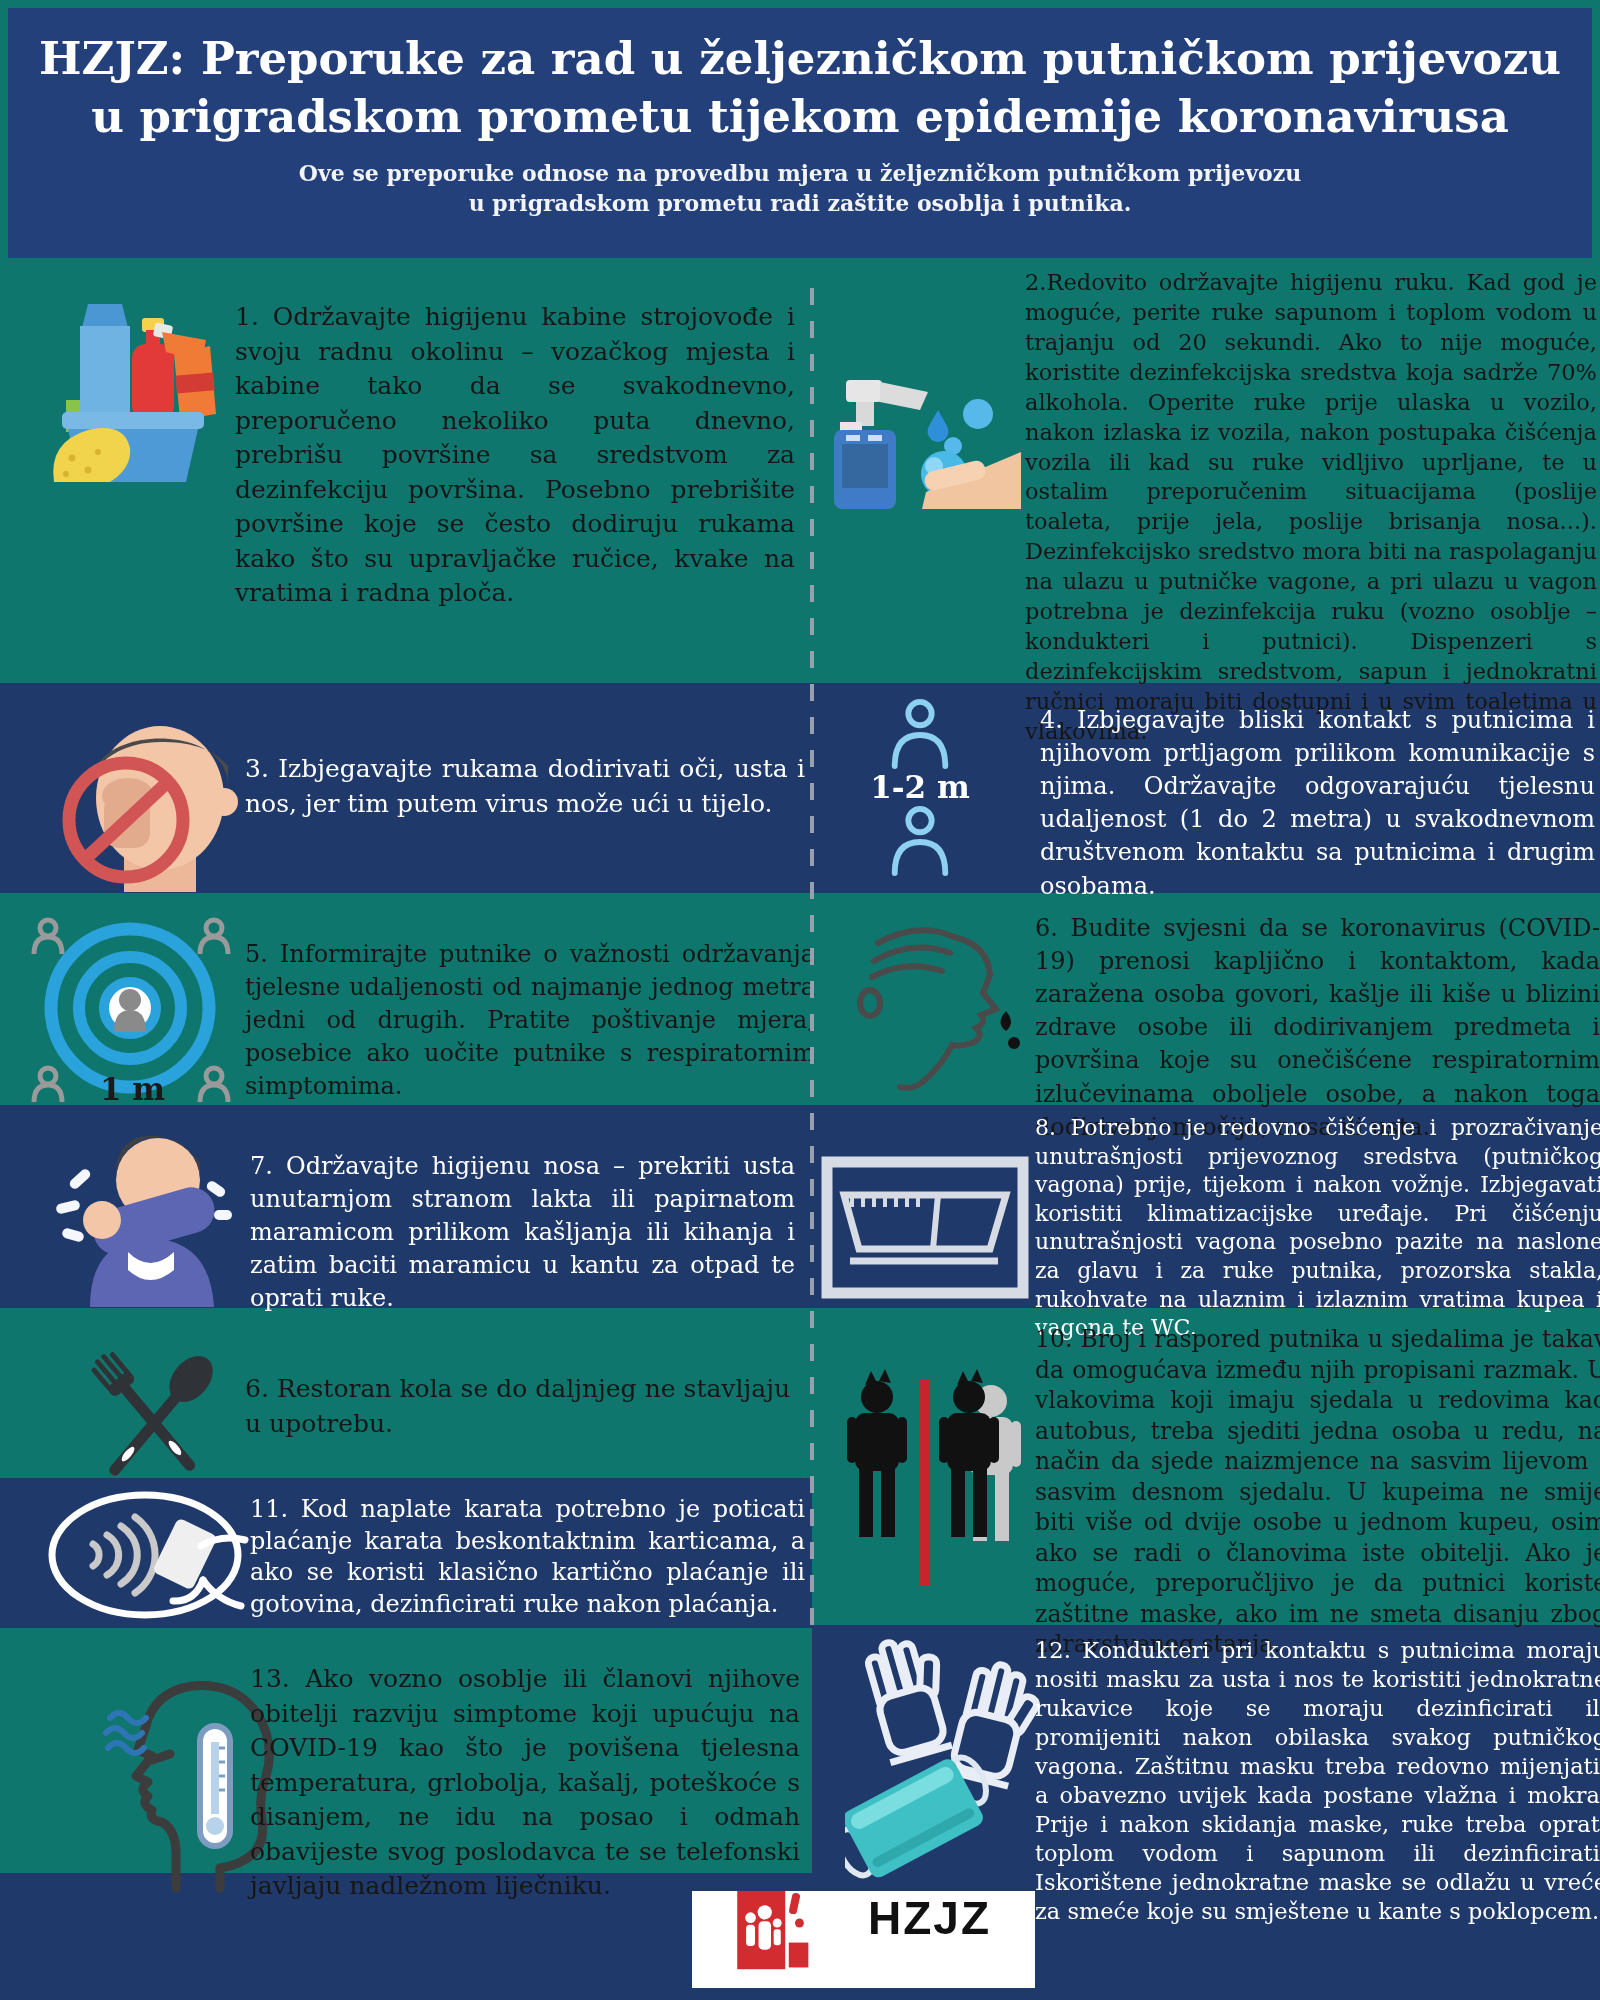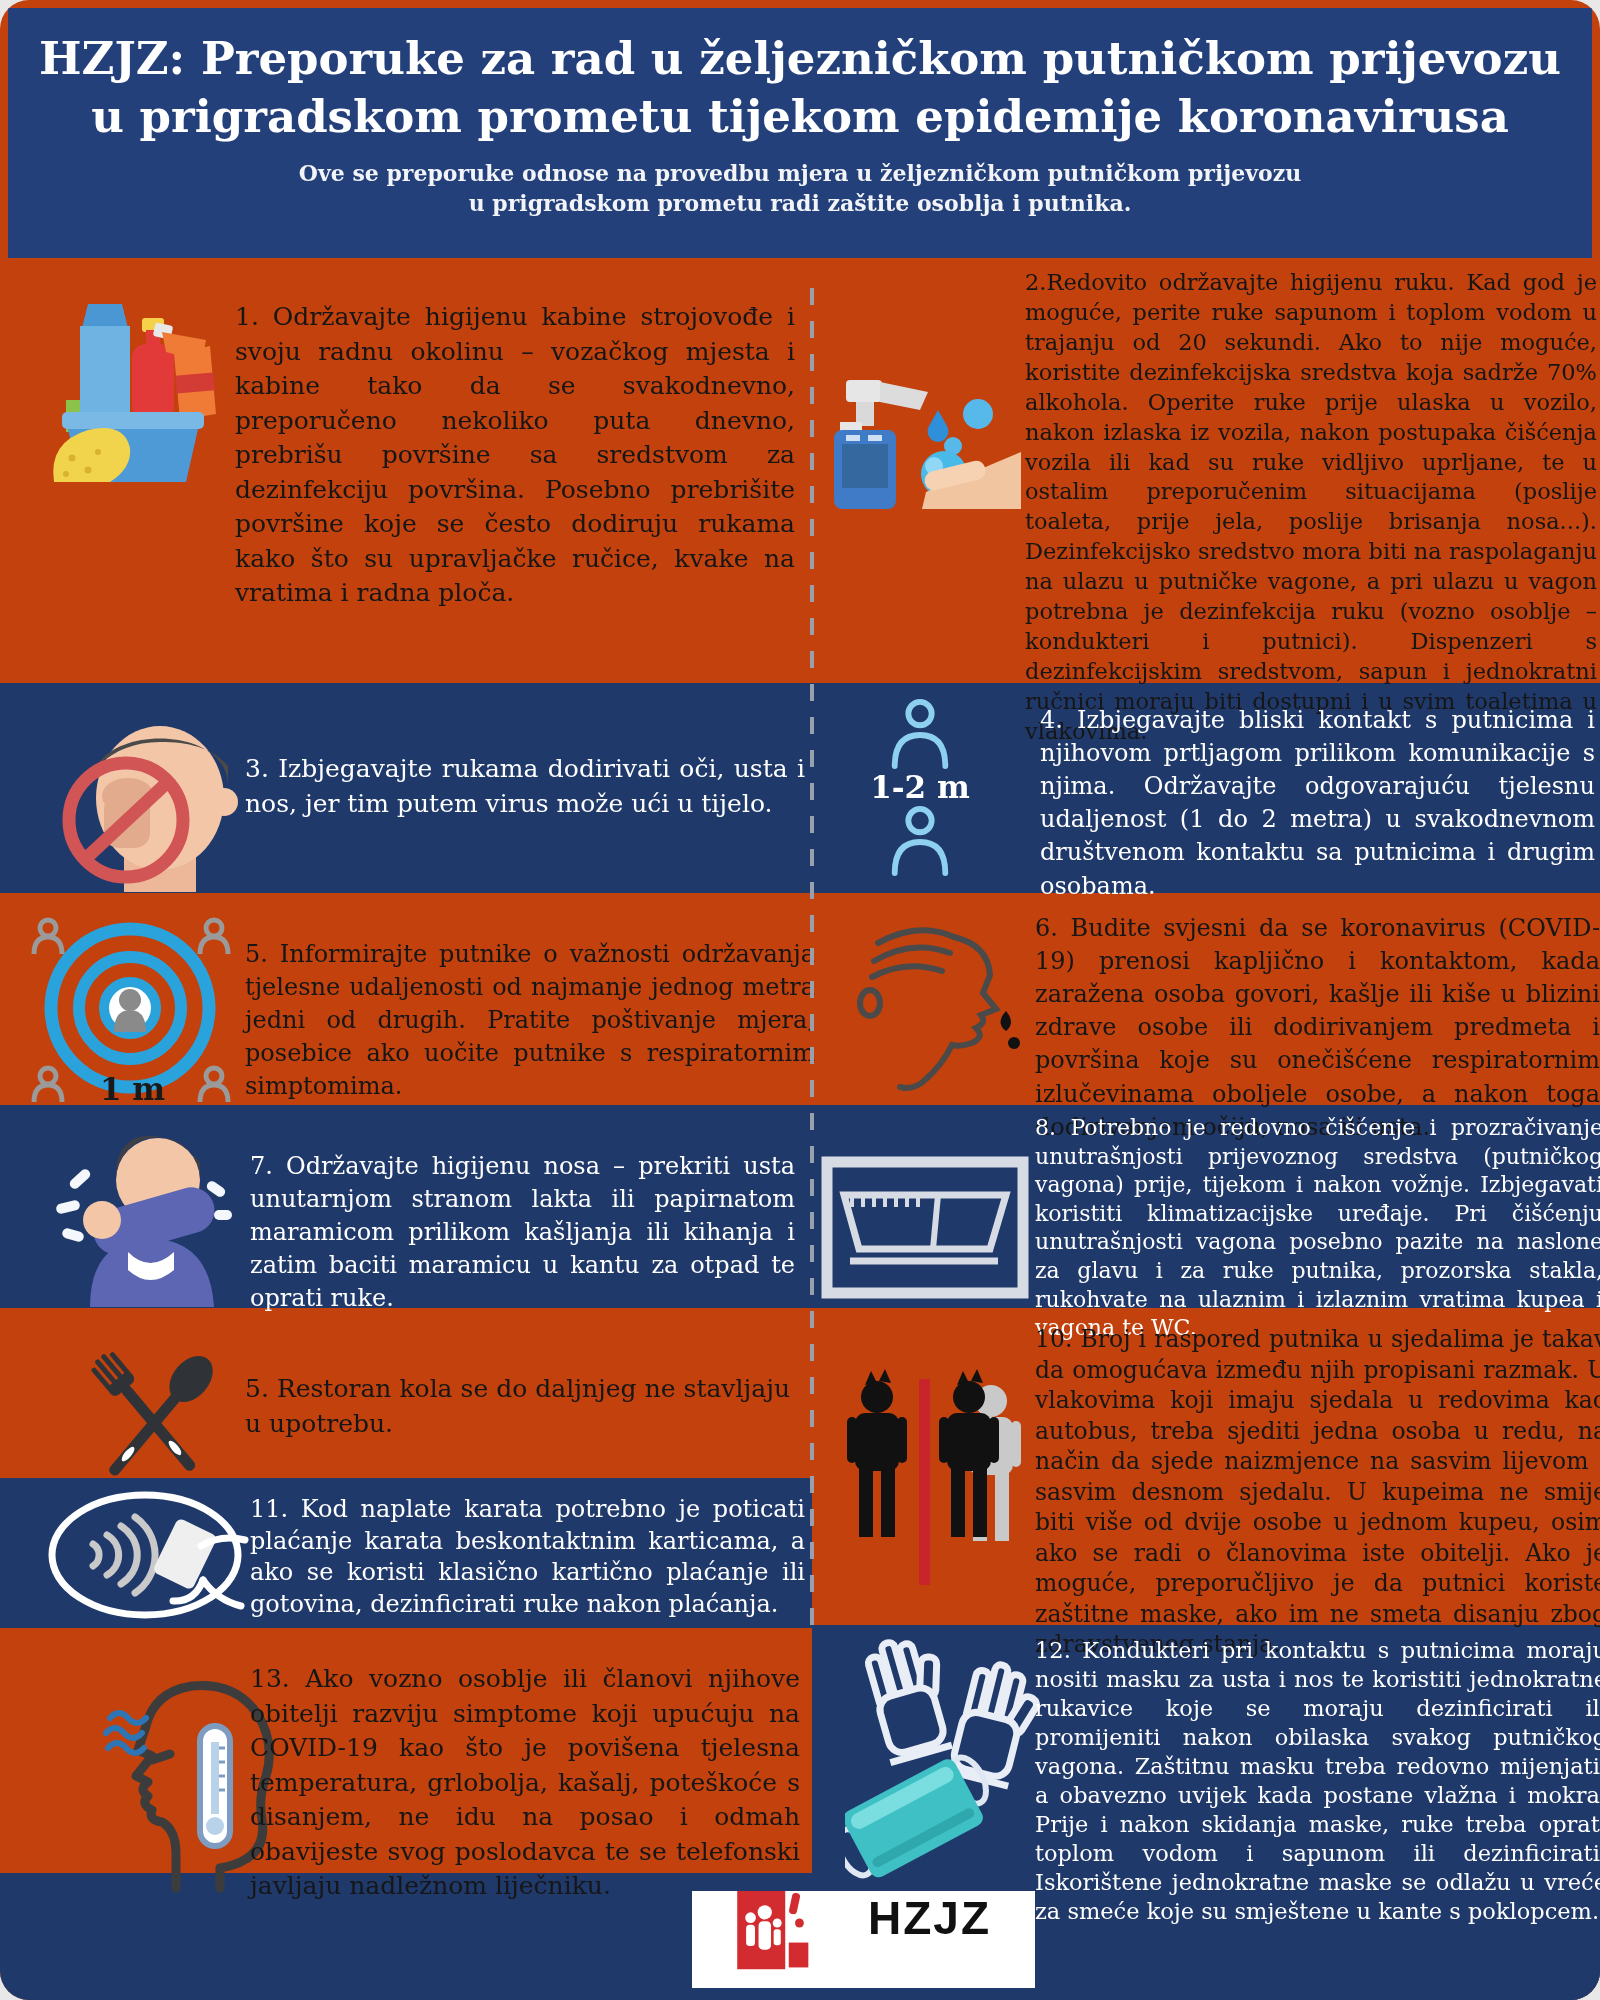--- a/index.html
+++ b/index.html
@@ -1,17 +1,17 @@
 <!DOCTYPE html>
 <html lang="hr"><head>
 <meta charset="utf-8">
 <style>
   html,body{margin:0;padding:0;background:#e8e8e8;}
-  .page{position:relative;width:1600px;height:2000px;background:#c2410c;overflow:hidden;
-        font-family:"DejaVu Serif","Liberation Serif",serif;border-radius:29px;}
+  .page{position:relative;width:1600px;height:2000px;background:#0f766e;overflow:hidden;
+        font-family:"DejaVu Serif","Liberation Serif",serif;}
   
   .header{position:absolute;left:8px;right:8px;top:8px;height:250px;background:#24407b;
           text-align:center;color:#fff;}
   .title{font-size:45px;font-weight:bold;line-height:1.28;margin-top:22px;}
   .subtitle{font-size:22px;font-weight:bold;line-height:1.35;margin-top:14px;color:#f2f4f8;}
   
   .band{position:absolute;background:#20396b;}
   .band-a{left:0;right:0;top:683px;height:210px;}
   .band-b{left:0;right:0;top:1105px;height:203px;}
   .band-c{left:0;width:812px;top:1478px;height:150px;}
@@ -208,21 +208,21 @@
       <rect x="78" y="32" width="29" height="13" rx="6"></rect>
       <rect x="87" y="42" width="11" height="108" rx="5"></rect>
       <ellipse cx="92.5" cy="122" rx="3.5" ry="9" fill="#fff"></ellipse>
     </g>
     <g fill="#2f3337" transform="rotate(40 90 90)">
       <ellipse cx="90" cy="30" rx="18" ry="26"></ellipse>
       <rect x="84.5" y="50" width="11" height="104" rx="5"></rect>
       <ellipse cx="90" cy="128" rx="3.5" ry="9" fill="#fff"></ellipse>
     </g>
   </svg>
-  <div class="itm txt" style="left:245px;top:1372px;width:545px">5. Restoran kola se do daljnjeg ne stavljaju u upotrebu.</div>
+  <div class="itm txt" style="left:245px;top:1372px;width:545px">6. Restoran kola se do daljnjeg ne stavljaju u upotrebu.</div>
 
   <svg class="ico" style="left:835px;top:1365px" width="190" height="240" viewBox="0 0 190 240">
     <g fill="#c9c9c9" transform="translate(22,4)">
       <circle cx="134" cy="32" r="16"></circle>
       <rect x="112" y="48" width="44" height="58" rx="10"></rect>
       <rect x="104" y="52" width="10" height="46" rx="5"></rect>
         <rect x="154" y="52" width="10" height="46" rx="5"></rect>
       <rect x="116" y="102" width="14" height="70"></rect>
         <rect x="138" y="102" width="14" height="70"></rect>
     </g>

